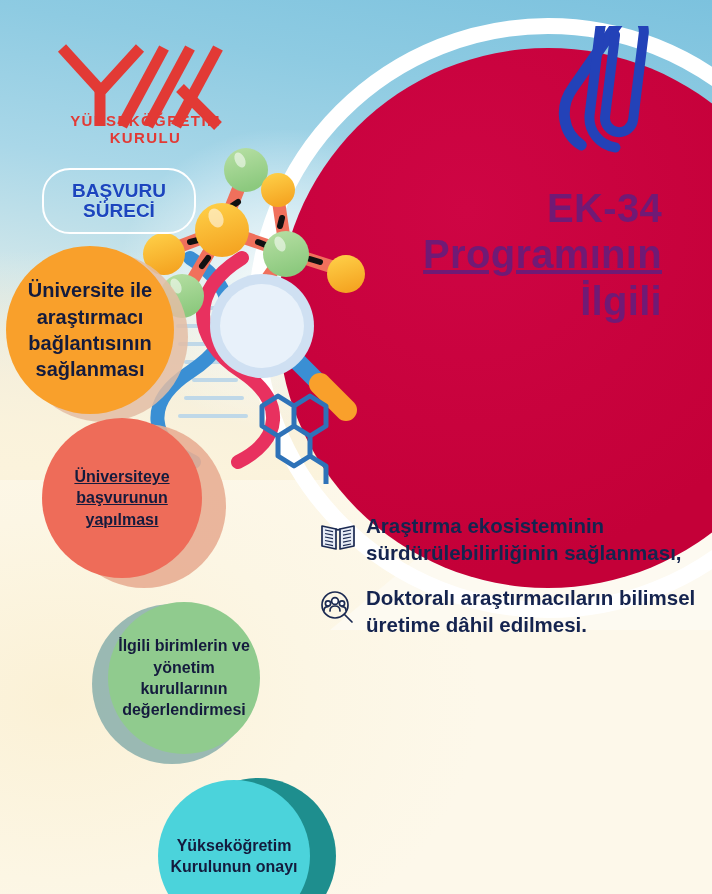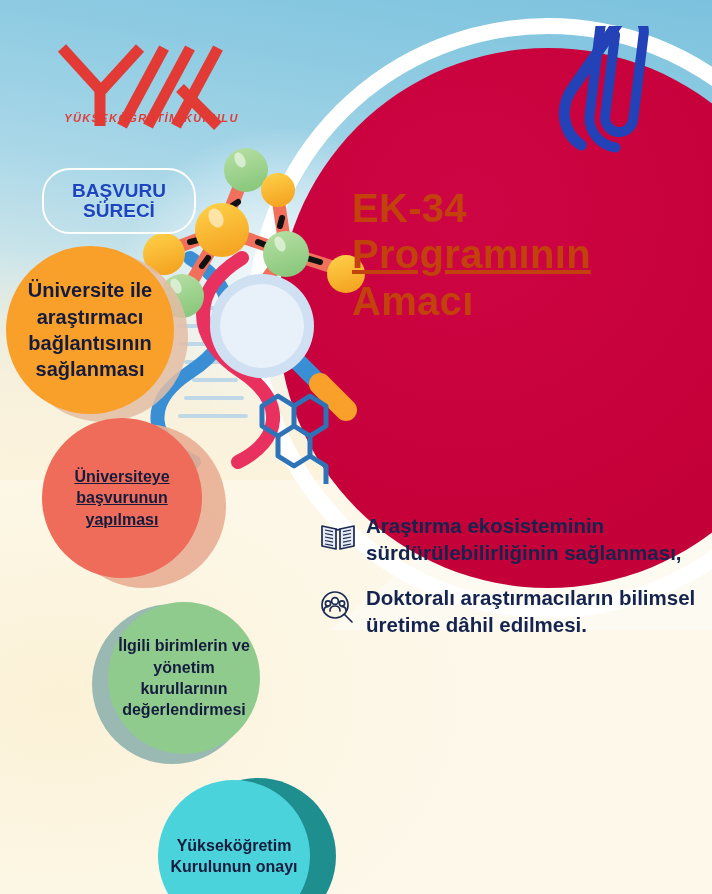--- a/index.html
+++ b/index.html
@@ -29,35 +29,35 @@
      border:16px solid #FFFFFF;box-sizing:border-box;}
   .red-circle-inner{position:absolute;left:278px;top:48px;width:540px;height:540px;border-radius:50%;
      background:radial-gradient(circle at 35% 30%,#CE0544 0%,#C40038 70%);}
 
   
   .clip{position:absolute;left:548px;top:26px;width:160px;height:140px;}
 
   
   .logo{position:absolute;left:52px;top:40px;width:190px;height:95px;}
   .logo svg{display:block;}
-  .logo-text{position:absolute;left:54px;top:112px;width:195px;text-align:center;
-     color:#E23A35;font-size:11px;letter-spacing:1.4px;font-weight:600;font-style:italic;}
+  .logo-text{position:absolute;left:48px;top:112px;width:195px;text-align:center;
+     color:#E23A35;font-size:15px;letter-spacing:1.4px;font-weight:600;}
 
   
   .badge{position:absolute;left:42px;top:168px;width:150px;height:62px;
      border:2px solid #FFFFFF;border-radius:28px;display:flex;align-items:center;justify-content:center;}
   .badge-text{color:#1C45BE;font-weight:bold;font-size:19px;line-height:1.05;text-align:center;
      text-shadow:0 1px 0 rgba(255,255,255,.35);}
 
   
   .art{position:absolute;left:150px;top:140px;width:250px;height:330px;}
   .art svg{display:block;overflow:visible;}
 
   
-  .title{position:absolute;left:352px;top:185px;width:310px;text-align:left;color:#c2410c;
+  .title{position:absolute;left:352px;top:185px;width:310px;text-align:right;color:#701a75;
      font-weight:bold;font-size:40px;line-height:1.16;letter-spacing:.3px;}
   .title .l1{display:block;}
   .title .l2{display:block;text-decoration:underline;}
   .title .l3{display:block;}
 
   
   .step{position:absolute;border-radius:50%;display:flex;align-items:center;justify-content:center;
      text-align:center;color:#141B3D;font-weight:bold;box-sizing:border-box;padding:6px 10px;}
   .shadow{position:absolute;border-radius:50%;}
 
@@ -206,21 +206,21 @@
   <div class="badge">
     <div class="badge-text">
       <span>BAŞVURU</span><br>
       <span>SÜRECİ</span>
     </div>
   </div>
 
   <div class="title">
     <span class="l1">EK-34</span>
     <span class="l2">Programının</span>
-    <span class="l3">Amacı</span>
+    <span class="l3">İlgili</span>
   </div>
 
   <div class="shadow s1-shadow"></div>
   <div class="step s1">Üniversite ile araştırmacı bağlantısının sağlanması</div>
 
   <div class="shadow s2-shadow"></div>
   <div class="step s2">Üniversiteye başvurunun yapılması</div>
 
   <div class="shadow s3-shadow"></div>
   <div class="step s3">İlgili birimlerin ve yönetim kurullarının değerlendirmesi</div>

